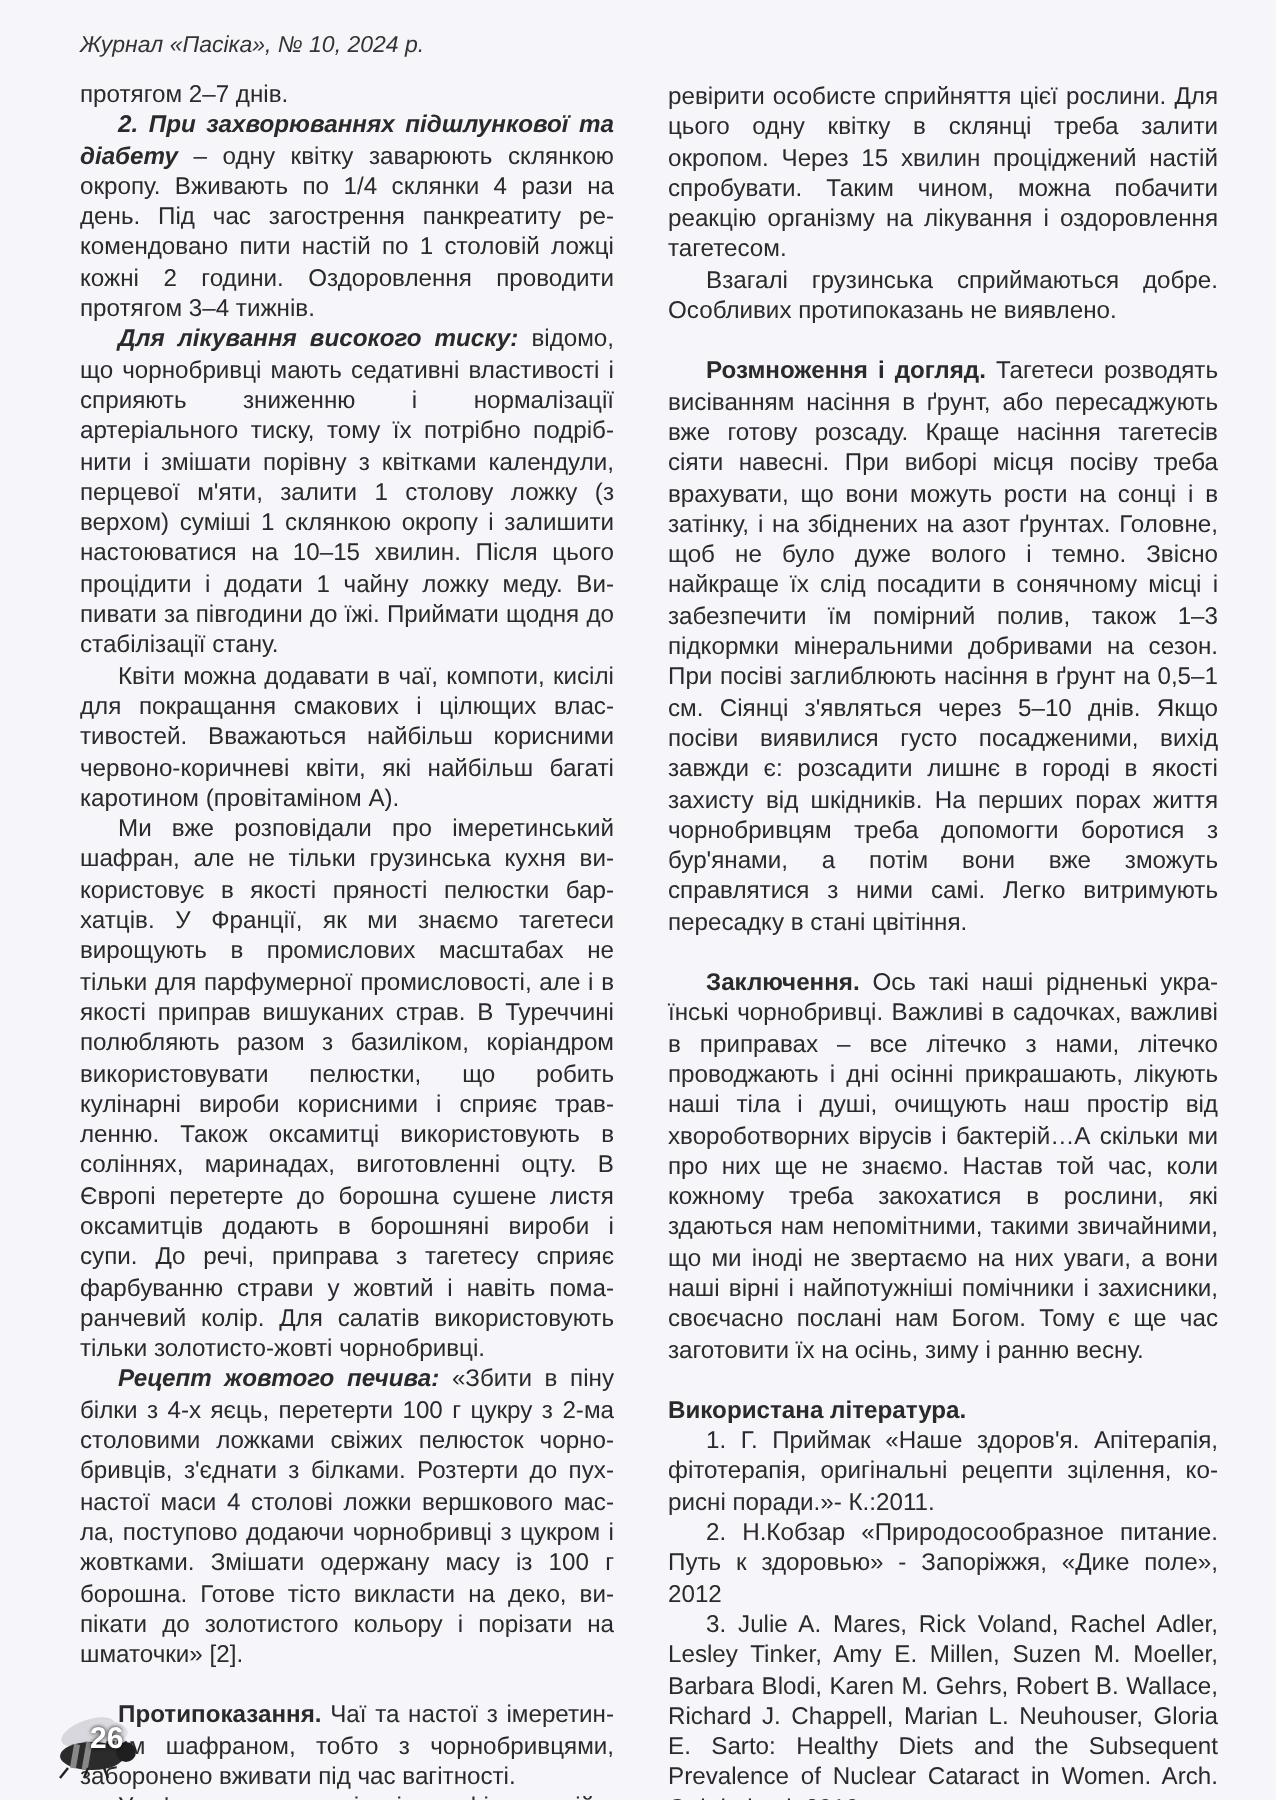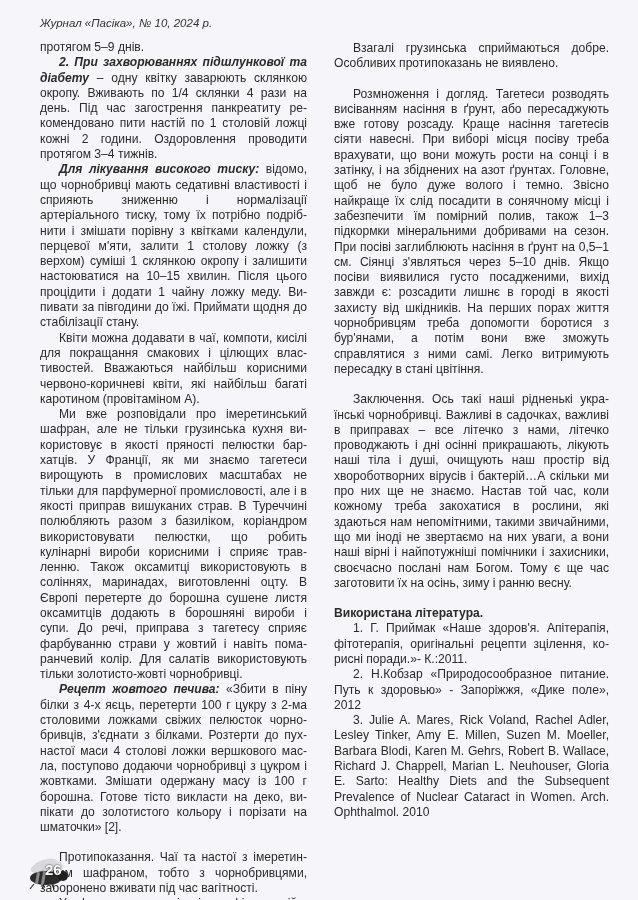--- a/index.html
+++ b/index.html
@@ -23,49 +23,50 @@
       font-size: 12.1px; line-height: 15.3px;
       text-align: justify;
       hyphens: manual;
     }
     .col.left { left: 40px; width: 267px; }
     .col.right { left: 334px; width: 275px; top: 41px; }
     .p { margin: 0; text-indent: 19px; }
     .p.noindent { text-indent: 0; }
     .gap { height: 15px; }
     .bi { font-weight: bold; font-style: italic; }
-    .b { font-weight: normal; }
+    .b { font-weight: bold; }
     .refs-title { text-align: left; font-weight: bold; margin: 0; }
     .bee {
       position: absolute; left: 24px; top: 856px; width: 50px; height: 34px;
     }
     .pagenum {
       position: absolute; left: 45px; top: 861px; font-size: 15px; font-weight: bold;
       color: #fff; text-shadow: 0 0 2px #000;
     }
   </style>
 </head>
 <body>
 
 <div class="page">
   <div class="header">Журнал «Пасіка», № 10, 2024 р.</div>
 
   <div class="col left">
-    <p class="p noindent">протягом 5–9 днів.</p>
+    <p class="p noindent">протягом 2–7 днів.</p>
     <p class="p"><span class="bi">2. При захворюваннях підшлункової та діабету</span><span> – одну квітку заварюють склянкою окропу. Вживають по 1/4 склянки 4 рази на день. Під час загострення панкреатиту ре­комендовано пити настій по 1 столовій лож­ці кожні 2 години. Оздоровлення проводити протягом 3–4 тижнів.</span></p>
     <p class="p"><span class="bi">Для лікування високого тиску:</span><span> відо­мо, що чорнобривці мають седативні влас­тивості і сприяють зниженню і нормалізації артеріального тиску, тому їх потрібно подріб­нити і змішати порівну з квітками календули, перцевої м'яти, залити 1 столову ложку (з верхом) суміші 1 склянкою окропу і залишити настоюватися на 10–15 хвилин. Після цього процідити і додати 1 чайну ложку меду. Ви­пивати за півгодини до їжі. Приймати щодня до стабілізації стану.</span></p>
     <p class="p">Квіти можна додавати в чаї, компоти, кисілі для покращання смакових і цілющих влас­тивостей. Вважаються найбільш корисними червоно-коричневі квіти, які найбільш багаті каротином (провітаміном А).</p>
     <p class="p">Ми вже розповідали про імеретинський шафран, але не тільки грузинська кухня ви­користовує в якості пряності пелюстки бар­хатців. У Франції, як ми знаємо тагетеси вирощують в промислових масштабах не тільки для парфумерної промисловості, але і в якості приправ вишуканих страв. В Туреч­чині полюбляють разом з базиліком, коріан­дром використовувати пелюстки, що робить кулінарні вироби корисними і сприяє трав­ленню. Також оксамитці використовують в соліннях, маринадах, виготовленні оцту. В Європі перетерте до борошна сушене лис­тя оксамитців додають в борошняні вироби і супи. До речі, приправа з тагетесу сприяє фарбуванню страви у жовтий і навіть пома­ранчевий колір. Для салатів використовують тільки золотисто-жовті чорнобривці.</p>
     <p class="p"><span class="bi">Рецепт жовтого печива:</span><span> «Збити в піну білки з 4-х яєць, перетерти 100 г цукру з 2-ма столовими ложками свіжих пелюсток чорно­бривців, з'єднати з білками. Розтерти до пух­настої маси 4 столові ложки вершкового мас­ла, поступово додаючи чорнобривці з цукром і жовтками. Змішати одержану масу із 100 г борошна. Готове тісто викласти на деко, ви­пікати до золотистого кольору і порізати на шматочки» [2].</span></p>
     <div class="gap"></div>
     <p class="p"><span class="b">Протипоказання.</span><span> Чаї та настої з імеретин­ським шафраном, тобто з чорнобривцями, заборонено вживати під час вагітності.</span></p>
     <p class="p">У зв'язку з великою кількістю ефірних олій в квітках і листі тагетесу, слід проявити на початку його застосування обережність і пе-</p>
   </div>
 
   <div class="col right">
+    <p class="p noindent">ревірити особисте сприйняття цієї рослини. Для цього одну квітку в склянці треба залити окропом. Через 15 хвилин проціджений на­стій спробувати. Таким чином, можна поба­чити реакцію організму на лікування і оздо­ровлення тагетесом.</p>
     <p class="p">Взагалі грузинська сприймаються добре. Особливих протипоказань не виявлено.</p>
     <div class="gap"></div>
     <p class="p"><span class="b">Розмноження і догляд.</span><span> Тагетеси розво­дять висіванням насіння в ґрунт, або пере­саджують вже готову розсаду. Краще насіння тагетесів сіяти навесні. При виборі місця по­сіву треба врахувати, що вони можуть рос­ти на сонці і в затінку, і на збіднених на азот ґрунтах. Головне, щоб не було дуже волого і темно. Звісно найкраще їх слід посадити в сонячному місці і забезпечити їм помірний полив, також 1–3 підкормки мінеральними добривами на сезон. При посіві заглиблюють насіння в ґрунт на 0,5–1 см. Сіянці з'являться через 5–10 днів. Якщо посіви виявилися гус­то посадженими, вихід завжди є: розсадити лишнє в городі в якості захисту від шкідників. На перших порах життя чорнобривцям тре­ба допомогти боротися з бур'янами, а потім вони вже зможуть справлятися з ними самі. Легко витримують пересадку в стані цвітіння.</span></p>
     <div class="gap"></div>
     <p class="p"><span class="b">Заключення.</span><span> Ось такі наші рідненькі укра­їнські чорнобривці. Важливі в садочках, важ­ливі в приправах – все літечко з нами, літеч­ко проводжають і дні осінні прикрашають, лікують наші тіла і душі, очищують наш про­стір від хвороботворних вірусів і бактерій…А скільки ми про них ще не знаємо. Настав той час, коли кожному треба закохатися в рос­лини, які здаються нам непомітними, такими звичайними, що ми іноді не звертаємо на них уваги, а вони наші вірні і найпотужніші по­мічники і захисники, своєчасно послані нам Богом. Тому є ще час заготовити їх на осінь, зиму і ранню весну.</span></p>
     <div class="gap"></div>
     <p class="refs-title">Використана література.</p>
     <p class="p">1. Г. Приймак «Наше здоров'я. Апітерапія, фітотерапія, оригінальні рецепти зцілення, ко­рисні поради.»- К.:2011.</p>
     <p class="p">2. Н.Кобзар «Природосообразное питание. Путь к здоровью» - Запоріжжя, «Дике поле», 2012</p>
     <p class="p">3. Julie A. Mares, Rick Voland, Rachel Adler, Lesley Tinker, Amy E. Millen, Suzen M. Moeller, Barbara Blodi, Karen M. Gehrs, Robert B. Wallace, Richard J. Chappell, Marian L. Neuhouser, Gloria E. Sarto: Healthy Diets and the Subsequent Prevalence of Nuclear Cataract in Women. Arch. Ophthalmol. 2010</p>

